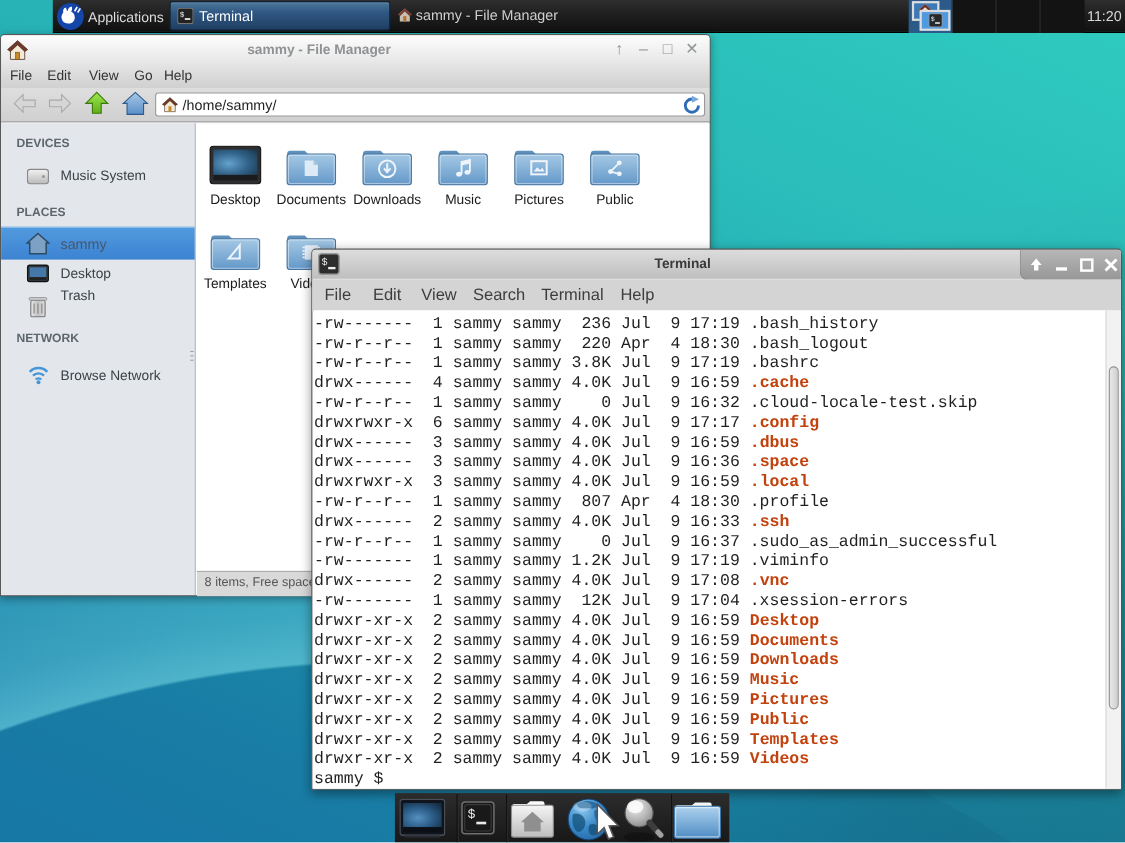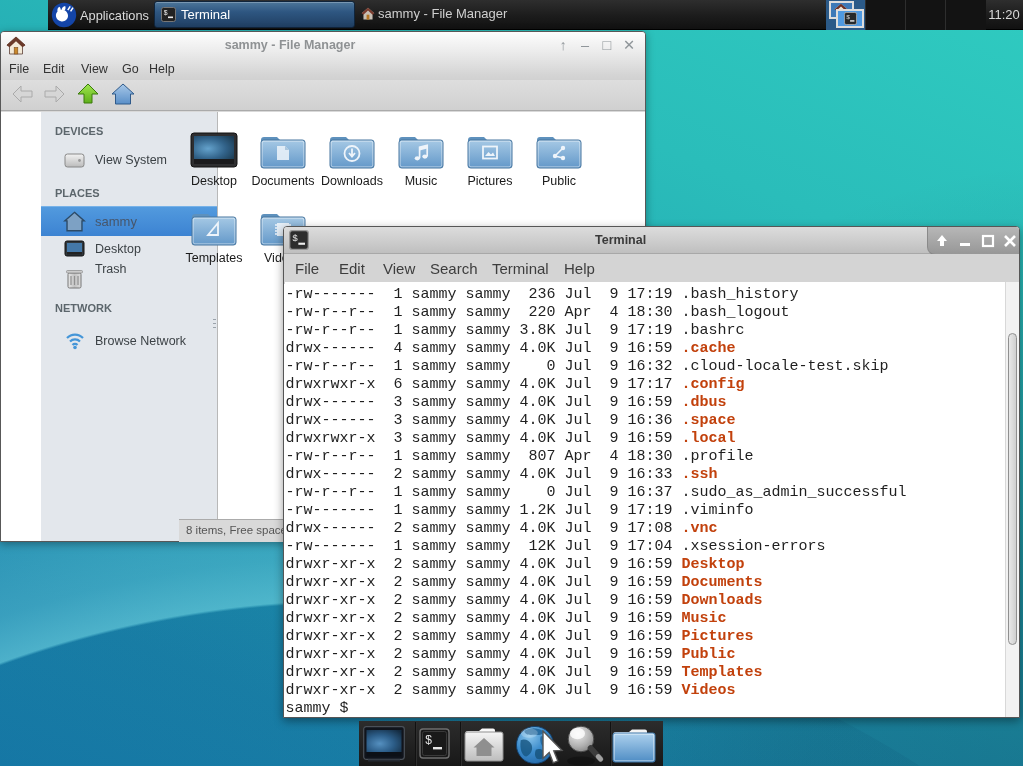--- a/index.html
+++ b/index.html
@@ -42,21 +42,21 @@
 #fm-title .txt { position:absolute; left:26px; right:92px; top:6px; text-align:center; font-size:12.5px; font-weight:bold; color:#8f9294; }
 .fmbtn { position:absolute; top:4px; width:18px; height:18px; color:#90969a; font-size:14.5px; text-align:center; line-height:18px; }
 #fm-menu { position:absolute; left:0; top:27px; width:100%; height:21px; }
 #fm-menu span { position:absolute; top:3px; font-size:12.5px; color:#333; }
 #fm-tools { position:absolute; left:0; top:48px; width:100%; height:31px;
   background:linear-gradient(#dedede, #d0d0d0); border-bottom:1px solid #aaa; }
 #fm-path { position:absolute; left:140px; top:4px; width:500px; height:22px; background:#fff;
   border:1px solid #999; border-radius:3px; }
 #fm-path .ptxt { position:absolute; left:24px; top:3px; font-size:13px; color:#222; }
 #fm-body { position:absolute; left:0; top:80px; width:644px; height:429px; background:#fff; }
-#fm-side { position:absolute; left:0; top:0; width:177px; height:429px; background:#e3e7ec; border-right:1px solid #b8b8b8;margin-left:40px; }
+#fm-side { position:absolute; left:0; top:0; width:177px; height:429px; background:#e3e7ec; border-right:1px solid #b8b8b8; }
 .shead { position:absolute; left:14px; font-size:11px; font-weight:bold; color:#5c666c; }
 .srow-txt { position:absolute; left:54px; font-size:12.5px; color:#3c4246; }
 #ssel { position:absolute; left:0px; top:94px; width:176px; height:30px;
   background:linear-gradient(#529ade, #3c83d2); border-top:1px solid #77b2e8; }
 #ssel span { position:absolute; left:54px; top:7px; font-size:13px; color:#47566b; }
 #fm-status { position:absolute; left:178px; top:407px; width:466px; height:23px; background:#d9d9d9;
   border-top:1px solid #ababab; }
 #fm-status span { position:absolute; left:7px; top:4px; font-size:11.5px; color:#555; }
 .ficon { position:absolute; width:69px; text-align:center; }
 .ficon .flabel { position:absolute; top:42px; left:0; right:0; text-align:center; font-size:12.5px; color:#1a1a1a; }
@@ -180,35 +180,47 @@
     </svg>
     <svg class="abs" style="left:109px;top:2px" width="26" height="24" viewBox="0 0 26 24">
       <path d="M13,2 L24,12 L20.5,12 L20.5,22 L5.5,22 L5.5,12 L2,12 Z" fill="url(#gh)" stroke="#2f5a8a"></path>
       <defs>
             <linearGradient id="gh" x1="0" y1="0" x2="0" y2="1">
         <stop offset="0" stop-color="#a8c8e8"></stop>
               <stop offset="1" stop-color="#5a8fc8"></stop>
             </linearGradient>
           </defs>
     </svg>
+    <div id="fm-path">
+      <svg class="abs" style="left:5px;top:3px" width="15" height="15" viewBox="0 0 20 20">
+        <path d="M10,1 L19,9 L16.5,9 L16.5,18 L3.5,18 L3.5,9 L1,9 Z" fill="#f3ead8" stroke="#5d4037" stroke-width="0.8"></path>
+        <path d="M10,0.8 L19.4,9.2 L16.5,11.2 L10,5.2 L3.5,11.2 L0.6,9.2 Z" fill="#6b3a2a"></path>
+        <rect x="8.2" y="11.5" width="3.6" height="6.5" fill="#c8882c"></rect>
+      </svg>
+      <div class="ptxt">/home/sammy/</div>
+      <svg class="abs" style="left:478px;top:2px" width="18" height="18" viewBox="0 0 18 18">
+        <path d="M9,3 A6,6 0 1 0 15,9" fill="none" stroke="#2f6cb6" stroke-width="2.6"></path>
+        <path d="M9,0 L9,6.5 L15.5,3.2 Z" fill="#7aa8dc"></path>
+      </svg>
+    </div>
   </div>
   <div id="fm-body">
     <div id="fm-side">
       <div class="shead" style="top:13px">DEVICES</div>
       <svg class="abs" style="left:23px;top:38px" width="21" height="21" viewBox="0 0 21 21">
         <rect x="1" y="4" width="19" height="13" rx="2.5" fill="url(#gdrv)" stroke="#888"></rect>
         <circle cx="15.5" cy="10.5" r="1.4" fill="#999"></circle>
         <defs>
               <linearGradient id="gdrv" x1="0" y1="0" x2="0" y2="1">
           <stop offset="0" stop-color="#f2f2f2"></stop>
                 <stop offset="1" stop-color="#bbb"></stop>
               </linearGradient>
             </defs>
       </svg>
-      <div class="srow-txt" style="top:41px">View System</div>
+      <div class="srow-txt" style="top:41px">Music System</div>
       <div class="shead" style="top:75px">PLACES</div>
       <div id="ssel">
         <svg class="abs" style="left:22px;top:3px" width="23" height="23" viewBox="0 0 20 20">
           <path d="M10,2 L18.5,9.5 L16.5,9.5 L16.5,18 L3.5,18 L3.5,9.5 L1.5,9.5 Z" fill="#7da1c4" stroke="#2c4a66" stroke-width="1.2"></path>
         </svg>
         <span>sammy</span>
       </div>
       <svg class="abs" style="left:23px;top:127px" width="21" height="21" viewBox="0 0 21 21">
         <rect x="1" y="2" width="19" height="15" rx="2" fill="#30373c" stroke="#111"></rect>
         <rect x="3" y="4" width="15" height="9" fill="#4478a8"></rect>

